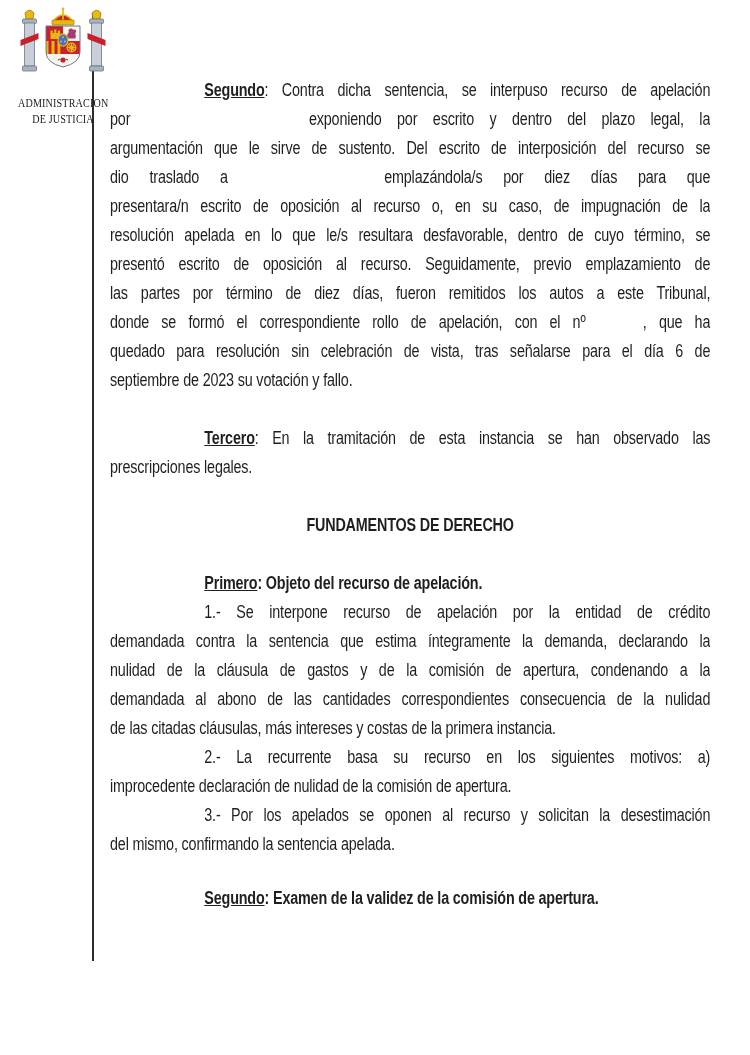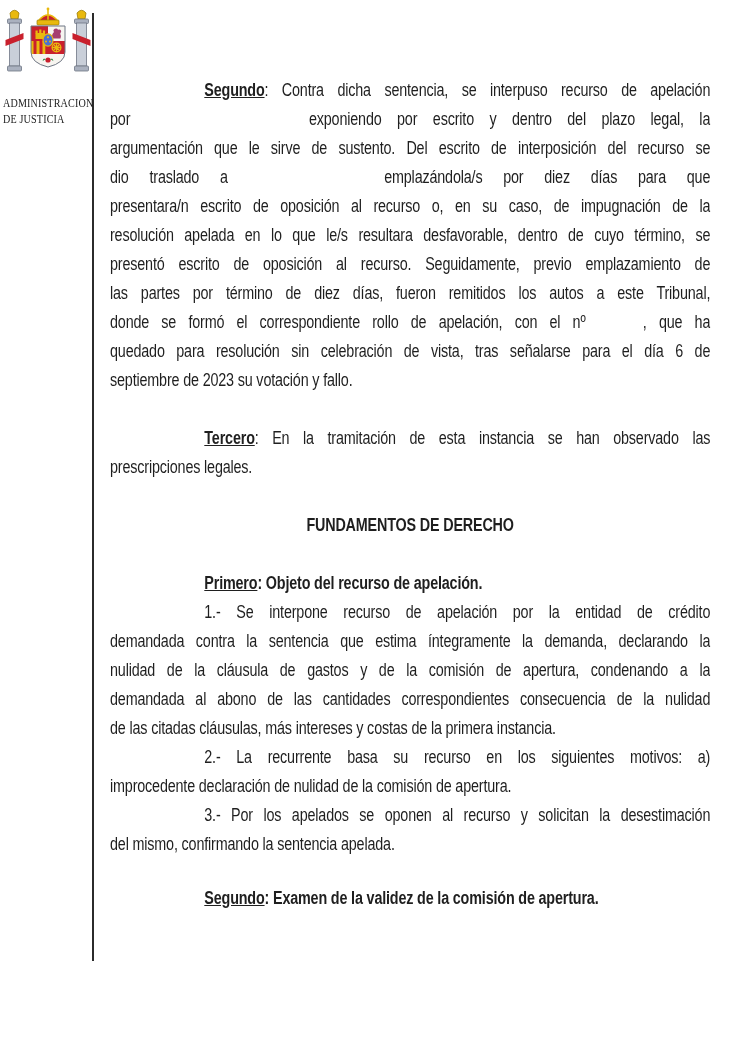--- a/index.html
+++ b/index.html
@@ -1,21 +1,21 @@
 <!DOCTYPE html>
 <html><head>
 <meta charset="utf-8">
 <style>
   html,body{margin:0;padding:0}
   body{
     width:750px;height:1055px;position:relative;background:#ffffff;
     font-family:"Liberation Sans", sans-serif;overflow:hidden;
   }
   .vrule{position:absolute;left:92px;top:13px;width:2px;height:948px;background:#2b2b2b}
-  .emblem{position:absolute;left:5px;top:4px;width:86px;text-align:left}
+  .emblem{position:absolute;left:20px;top:4px;width:86px;text-align:center}
   .caption{
     font-family:"Liberation Serif", serif;font-size:13.5px;line-height:15.5px;
     color:#1b1b1b;width:120px;margin-left:-17px;transform:scaleX(0.75);
     transform-origin:50% 0;letter-spacing:.2px;margin-top:1px;
   }
   .textcol{
     position:absolute;left:110px;top:76px;width:732px;
     transform:scaleX(0.82);transform-origin:0 0;
     font-size:17.5px;letter-spacing:-.2px;color:#1f1f1f;
   }

